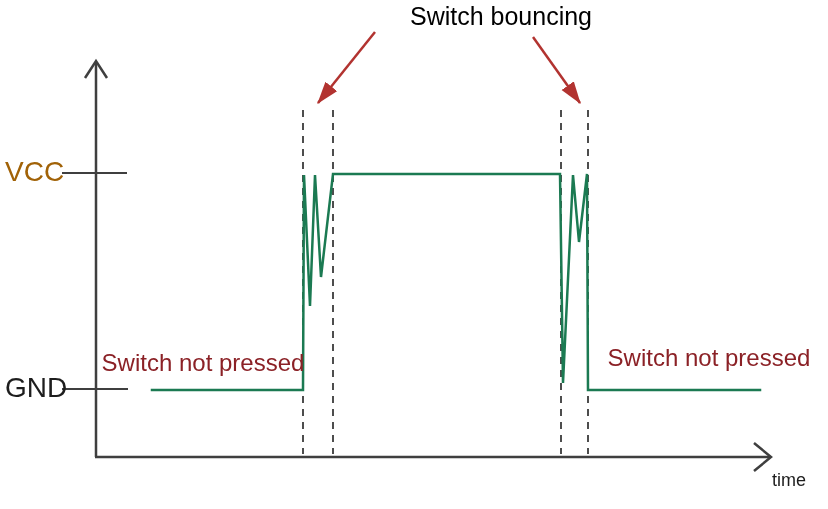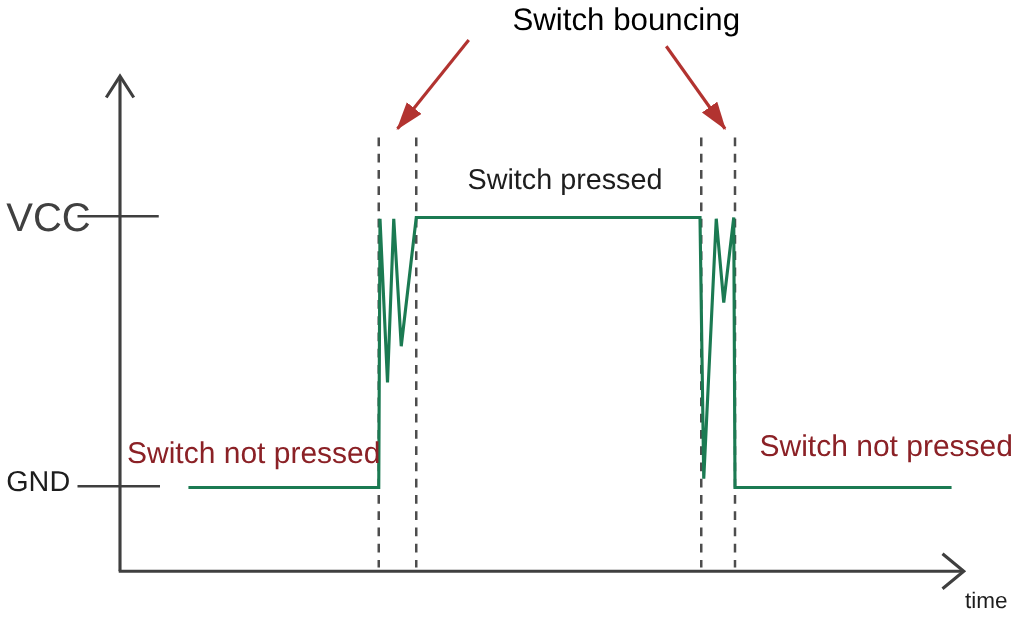--- a/index.html
+++ b/index.html
@@ -8,22 +8,22 @@
     width: 828px;
     height: 509px;
     background: #ffffff;
     font-family: "Liberation Sans", sans-serif;
     overflow: hidden;
   }
   .stage svg { position: absolute; left: 0; top: 0; }
   .lbl { position: absolute; white-space: nowrap; line-height: 1.1; }
   .lbl.centered { transform: translateX(-50%); }
   .title-label      { left: 468px; top: 3px;   font-size: 25px; color: #000000; margin-left: 33px; }
-  .vcc-label        { left: 5px;   top: 157px; font-size: 32px; color: #404040; }
-  .gnd-label        { left: 5px;   top: 373px; font-size: 23px; color: #1d1d1d; }
+  .vcc-label        { left: 5px;   top: 157px; font-size: 28px; color: #a16207; }
+  .gnd-label        { left: 5px;   top: 373px; font-size: 28px; color: #1d1d1d; }
   .time-label       { left: 772px; top: 471px; font-size: 18px; color: #1d1d1d; }
   .pressed-label    { left: 452px; top: 131px; font-size: 23px; color: #1d1d1d; }
   .np-left-label    { left: 203px; top: 350px; font-size: 24px; color: #8b2126; }
   .np-right-label   { left: 709px; top: 345px; font-size: 24px; color: #8b2126; }
 </style>
 </head>
 <body>
 
 <div class="stage">
 
@@ -51,17 +51,16 @@
     <polyline fill="none" stroke-width="2.5" stroke-linejoin="miter" stroke-linecap="square" points="152,390 303,390 304,175 310,306 315,175 321,277 333,174 560,174 563,383 573,175 579,242 587,174 588,390 760,390" stroke="#1b7a52"></polyline>
 
     <line stroke-width="2.5" marker-end="url(#arrowhead-red)" x1="375" y1="32" x2="318" y2="103" stroke="#b23330"></line>
     <line stroke-width="2.5" marker-end="url(#arrowhead-red)" x1="533" y1="37" x2="580" y2="103" stroke="#b23330"></line>
   </svg>
 
   <div class="lbl centered title-label">Switch bouncing</div>
   <div class="lbl vcc-label">VCC</div>
   <div class="lbl gnd-label">GND</div>
   <div class="lbl time-label">time</div>
-  <div class="lbl centered pressed-label">Switch pressed</div>
   <div class="lbl centered np-left-label">Switch not pressed</div>
   <div class="lbl centered np-right-label">Switch not pressed</div>
 
 </div>
 
 </body></html>

